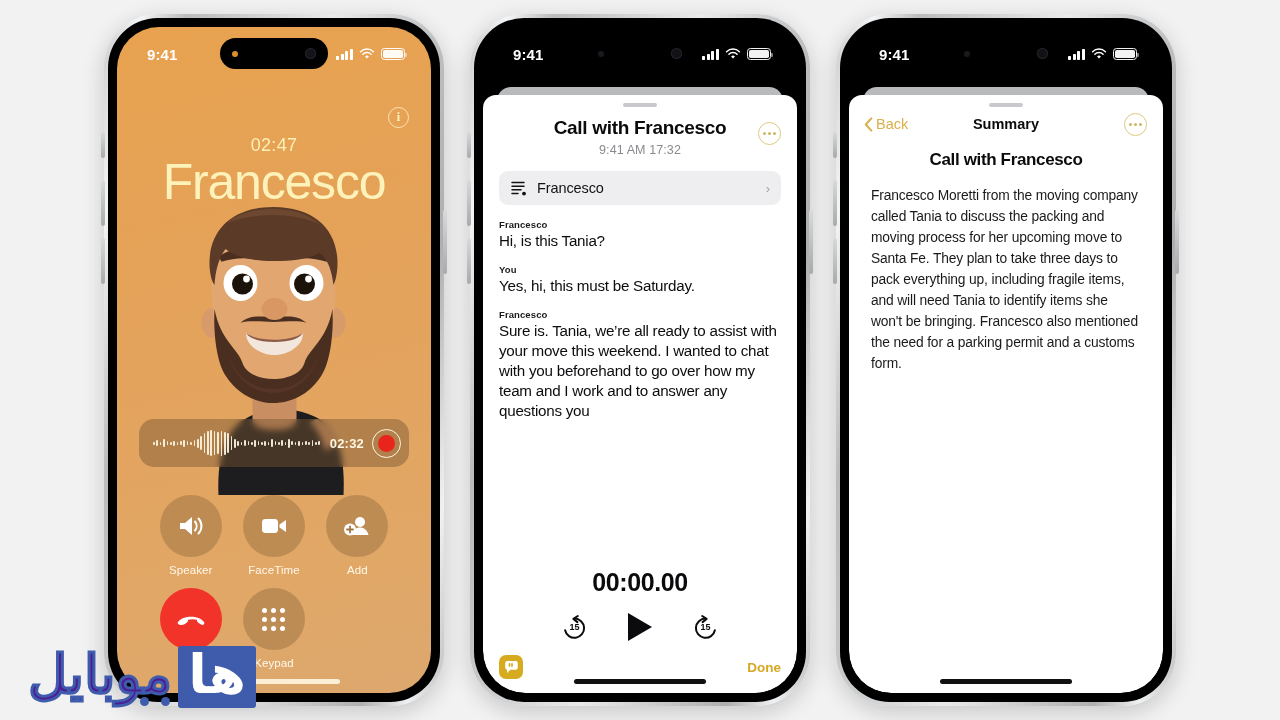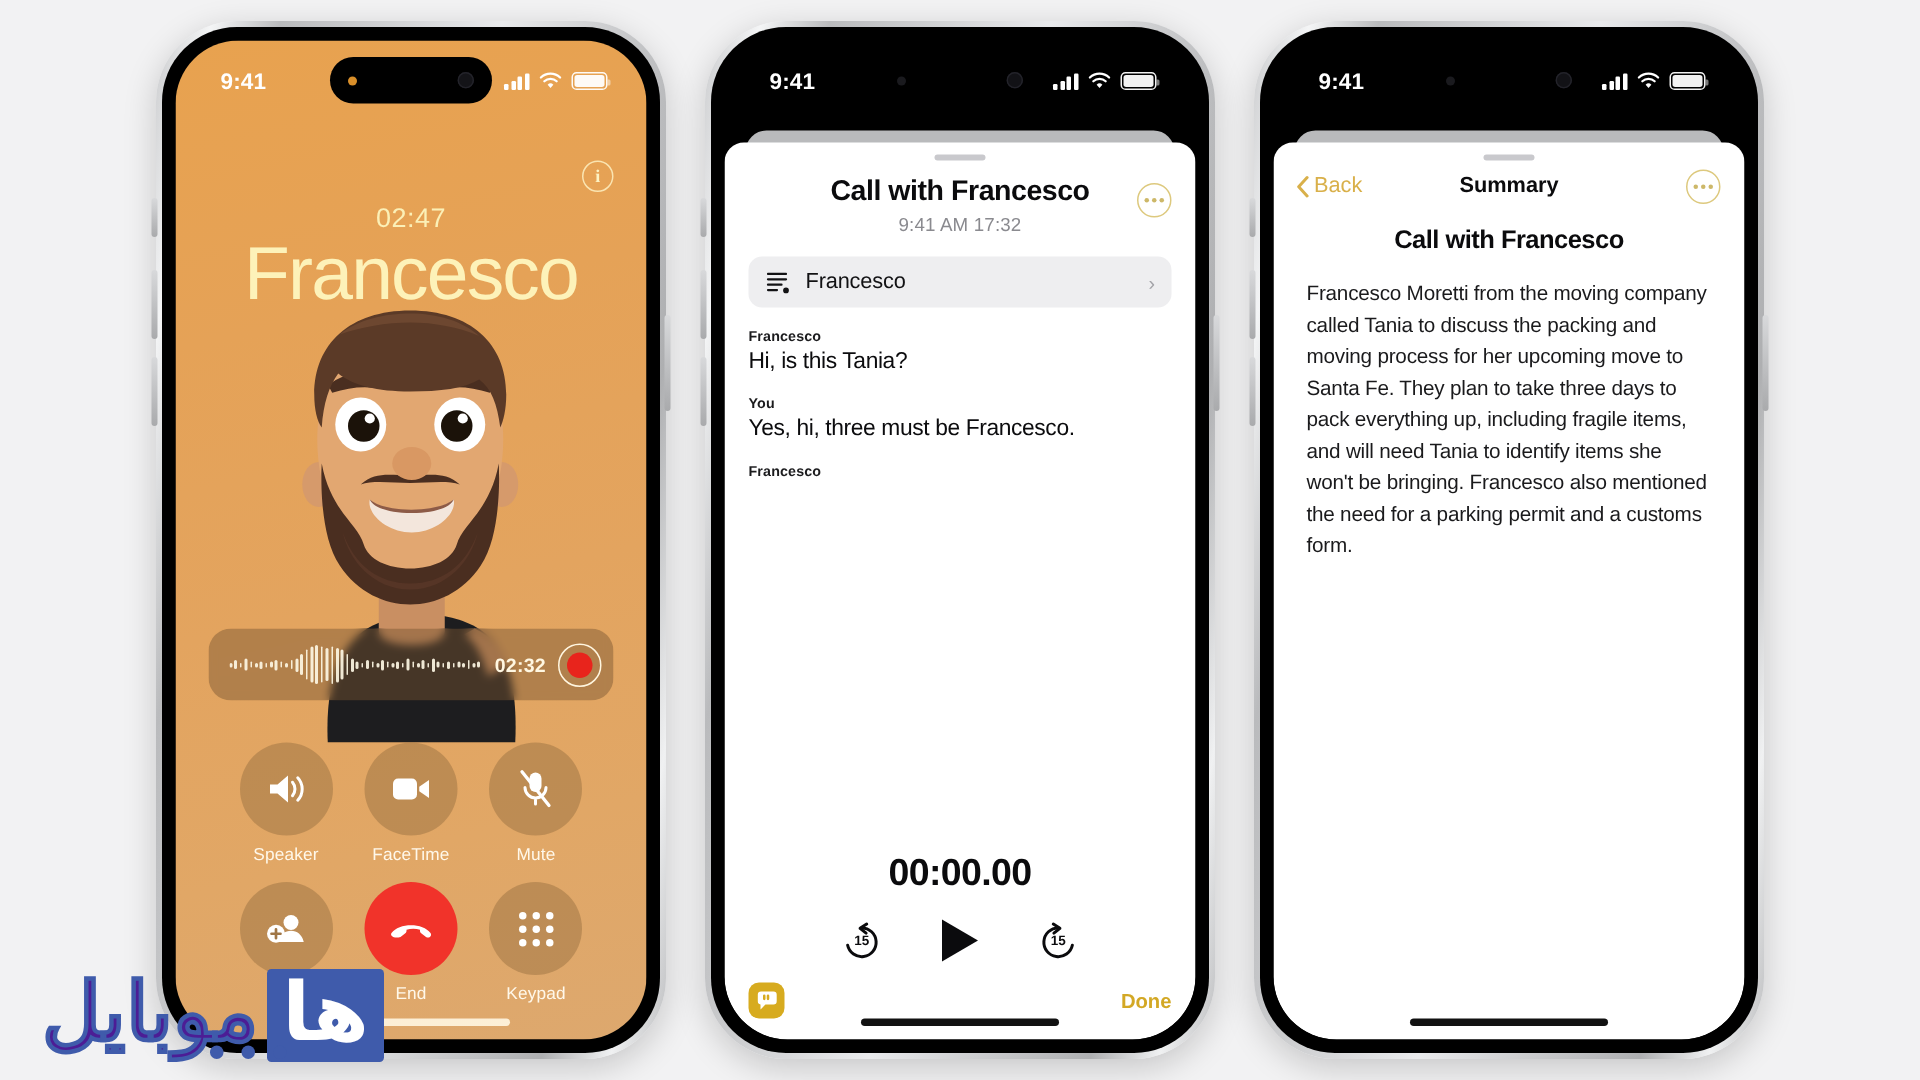--- a/index.html
+++ b/index.html
@@ -392,30 +392,20 @@
           <div class="ctrl">
             <div class="ctrl-circ">
               <svg width="28" height="20" viewBox="0 0 28 20">
                 <rect x="2" y="3" width="16" height="14" rx="3.4" fill="#fff"></rect>
                 <path d="M19.5 8.5 26 4v12l-6.5-4.5z" fill="#fff"></path>
               </svg>
             </div>
             <div class="ctrl-lab">FaceTime</div>
           </div>
 
-          <div class="ctrl">
-            <div class="ctrl-circ">
-              <svg width="22" height="26" viewBox="0 0 22 26">
-                <rect x="7" y="2" width="8" height="13" rx="4" fill="#fff"></rect>
-                <path d="M4 12a7 7 0 0 0 14 0M11 19v4" stroke="#fff" stroke-width="2" fill="none" stroke-linecap="round"></path>
-                <path d="M2 1.5 20 24" stroke="#fff" stroke-width="2.2" stroke-linecap="round"></path>
-              </svg>
-            </div>
-            <div class="ctrl-lab">Mute</div>
-          </div>
 
           <div class="ctrl">
             <div class="ctrl-circ">
               <svg width="28" height="24" viewBox="0 0 28 24">
                 <circle cx="17" cy="8" r="5" fill="#fff"></circle>
                 <path d="M8.5 21c1.2-5 4.5-7.5 8.5-7.5s7.3 2.5 8.5 7.5z" fill="#fff"></path>
                 <circle cx="7" cy="15.5" r="6" fill="#fff"></circle>
                 <path d="M7 12.5v6M4 15.5h6" stroke="#a07646" stroke-width="1.8" stroke-linecap="round"></path>
               </svg>
             </div>
@@ -507,22 +497,23 @@
               <circle cx="14" cy="13.6" r="1.9" fill="#121214"></circle>
             </svg>
             <div class="lab">Francesco</div>
             <div class="chev">›</div>
           </div>
 
           <div class="transcript" id="transcript">
               <div class="t-speaker">Francesco</div>
               <div class="t-line">Hi, is this Tania?</div>
               <div class="t-speaker">You</div>
-              <div class="t-line">Yes, hi, three must be Francesco.</div>
+              <div class="t-line">Yes, hi, this must be Saturday.</div>
               <div class="t-speaker">Francesco</div>
+              <div class="t-line">Sure is. Tania, we’re all ready to assist with your move this weekend. I wanted to chat with you beforehand to go over how my team and I work and to answer any questions you</div>
             </div>
 
           <div class="player">
             <div class="player-time">00:00.00</div>
             <div class="player-ctrls">
               <div class="skip">
                 <svg width="27" height="27" viewBox="0 0 27 27">
                   <path d="M13.5 4.6a9.6 9.6 0 1 1-9.4 11.6" stroke="#0b0b0d" stroke-width="2" fill="none" stroke-linecap="round"></path>
                   <path d="M16.8 2 12.4 4.9l4 3.2" stroke="#0b0b0d" stroke-width="2" fill="none" stroke-linecap="round" stroke-linejoin="round"></path>
                 </svg>

